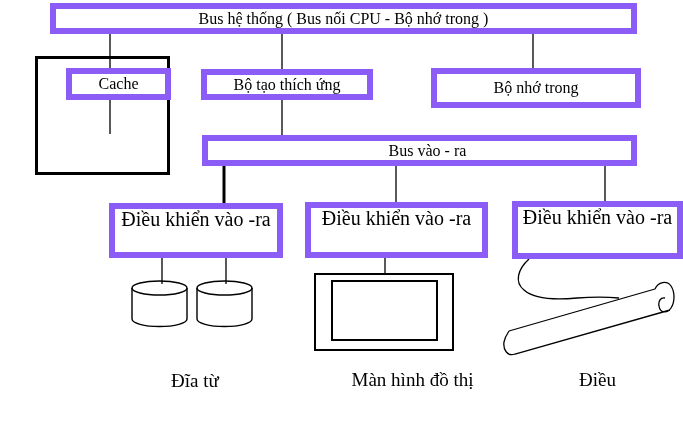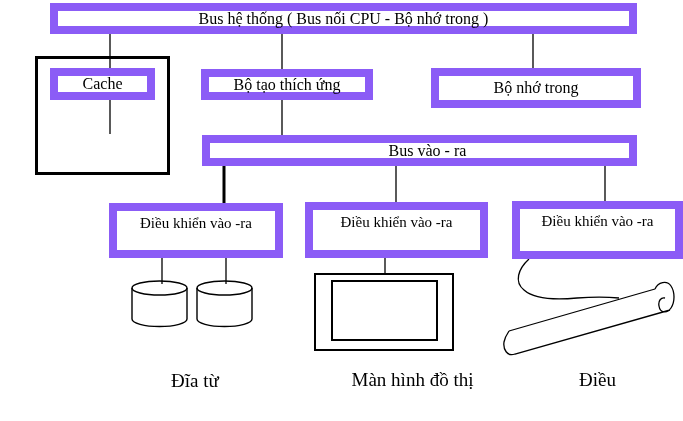--- a/index.html
+++ b/index.html
@@ -8,34 +8,33 @@
     width:683px;height:421px;
     background:#fff;
     font-family:"Liberation Serif","DejaVu Serif",serif;
     color:#000;
     overflow:hidden;
   }
   .wires{position:absolute;left:0;top:0;width:683px;height:421px;}
   .box{
     position:absolute;
     box-sizing:border-box;
-    border:8px solid #8b5cf6;
+    border:6px solid #8b5cf6;
     background:transparent;
     display:flex;align-items:center;justify-content:center;
     font-size:16px;line-height:1;
     white-space:nowrap;
   }
   .group-box{
     position:absolute;box-sizing:border-box;
     border:3px solid #000;background:transparent;
   }
   .ctrl{
     align-items:flex-start;
-    padding-top:5px;
-    font-size:15px;
+    font-size:20px;
   }
   .plabel{
     position:absolute;
     font-size:19px;line-height:1.2;
     text-align:center;
     white-space:nowrap;
   }
 </style>
 </head>
 <body>
@@ -74,21 +73,21 @@
     </g>
 
     <path d="M529,259 C518,269 514,282 524,290 C534,299 556,300 577,298 C592,297 607,297 619,298"></path>
 
     <path d="M509,331 L655,289 M655,289 C658,282 667,280 671,286 C675,292 675,302 671,308 C667,314 660,313 659,306 C658,301 661,297 665,298 M670,310 L515,354 C507,357 503,349 504,342 C505,337 507,334 509,331"></path>
   </svg>
 
   <div class="box" style="left:50px;top:3px;width:587px;height:31px;">Bus hệ thống ( Bus nối CPU - Bộ nhớ trong )</div>
 
   <div class="group-box" style="left:35px;top:56px;width:135px;height:119px;"></div>
-  <div class="box" style="left:50px;top:68px;width:105px;height:32px;">Cache</div>
+  <div class="box" style="left:66px;top:68px;width:105px;height:32px;">Cache</div>
 
   <div class="box" style="left:201px;top:69px;width:172px;height:31px;">Bộ tạo thích ứng</div>
   <div class="box" style="left:431px;top:68px;width:210px;height:40px;text-align:center;">Bộ nhớ trong</div>
 
   <div class="box" style="left:202px;top:135px;width:435px;height:31px;padding-left:16px;">Bus vào - ra</div>
 
   <div class="box ctrl" style="left:109px;top:203px;width:174px;height:55px;">Điều khiển vào -ra</div>
   <div class="box ctrl" style="left:305px;top:202px;width:183px;height:56px;">Điều khiển vào -ra</div>
   <div class="box ctrl" style="left:512px;top:201px;width:171px;height:58px;">Điều khiển vào -ra</div>
 

